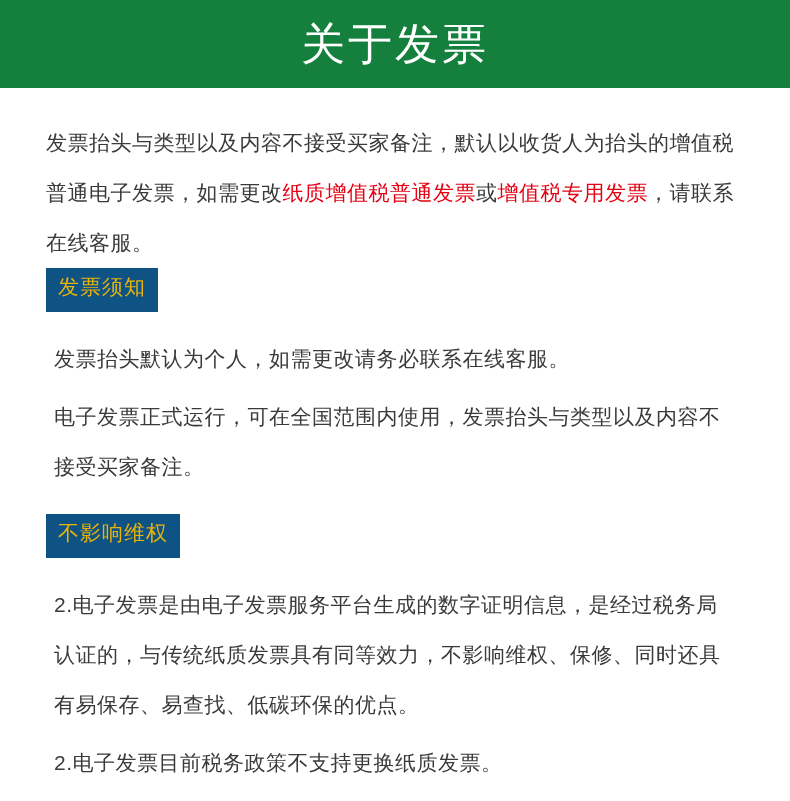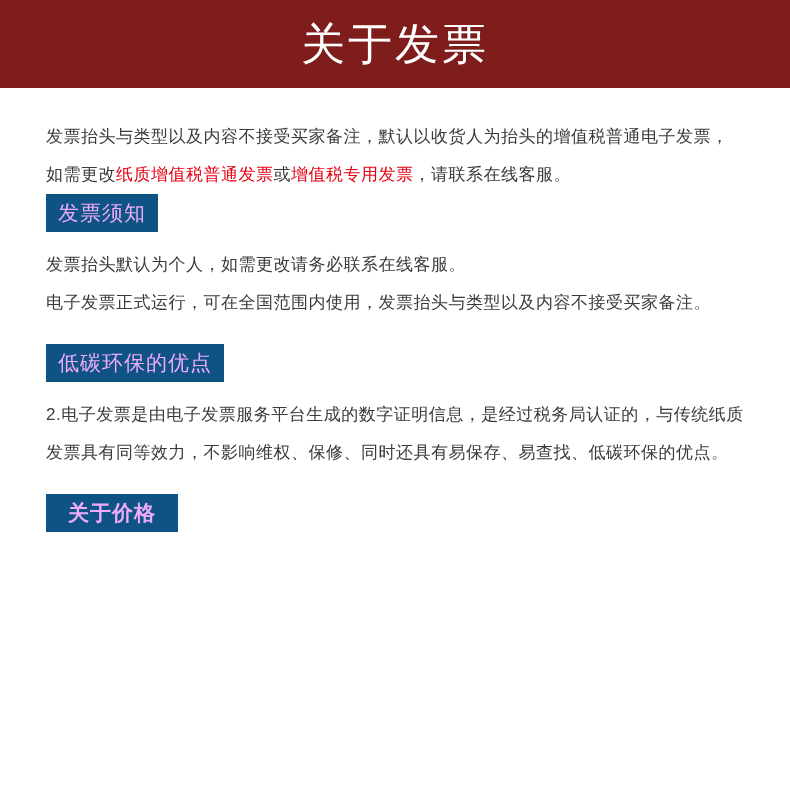--- a/index.html
+++ b/index.html
@@ -14,73 +14,73 @@
     overflow: hidden;
   }
   .page {
     position: relative;
     width: 790px;
     height: 801px;
     box-sizing: border-box;
   }
   .header {
     height: 88px;
-    background: #7f1d1d;
+    background: #15803d;
     display: flex;
     align-items: center;
     justify-content: center;
   }
   .header-title {
     color: #ffffff;
     font-size: 44px;
     letter-spacing: 3px;
     font-weight: normal;
     line-height: 1;
     margin: 0;
   }
   .content {
     padding: 30px 46px 0 46px;
     box-sizing: border-box;
   }
   p.para {
     margin: 0;
-    font-size: 17px;
-    line-height: 38px;
+    font-size: 21px;
+    line-height: 50px;
     color: #3a3a3a;
     letter-spacing: 0.5px;
   }
   .intro {
     margin-bottom: 26px;
   }
   .hl {
     color: #e60012;
   }
   .section-badge {
     display: inline-block;
     background: #0e5384;
-    color: #f0abfc;
+    color: #eab308;
     font-size: 21px;
     line-height: 1;
-    padding: 8px 12px 9px 12px;
+    padding: 8px 12px 15px 12px;
     letter-spacing: 1px;
     margin: 0 0 14px 0;
   }
   .section-badge.price {
     padding-left: 22px;
     padding-right: 22px;
   }
   .block {
     margin-bottom: 22px;
   }
   .block:last-child {
     margin-bottom: 0;
     font-weight: bold;
   }
   .lines p.para {
-    margin: 0;
+    margin: 8px;
   }
 </style>
 </head>
 <body>
 
 <div class="page">
 
   <div class="header">
     <h1 class="header-title">关于发票</h1>
   </div>
@@ -91,23 +91,24 @@
 
     <div class="block">
       <div class="section-badge">发票须知</div>
       <div class="lines">
         <p class="para">发票抬头默认为个人，如需更改请务必联系在线客服。</p>
         <p class="para">电子发票正式运行，可在全国范围内使用，发票抬头与类型以及内容不接受买家备注。</p>
       </div>
     </div>
 
     <div class="block">
-      <div class="section-badge">低碳环保的优点</div>
+      <div class="section-badge">不影响维权</div>
       <div class="lines">
         <p class="para">2.电子发票是由电子发票服务平台生成的数字证明信息，是经过税务局认证的，与传统纸质发票具有同等效力，不影响维权、保修、同时还具有易保存、易查找、低碳环保的优点。</p>
+        <p class="para">2.电子发票目前税务政策不支持更换纸质发票。</p>
       </div>
     </div>
 
     <div class="block">
       <div class="section-badge price">关于价格</div>
     </div>
 
   </div>
 </div>
 

